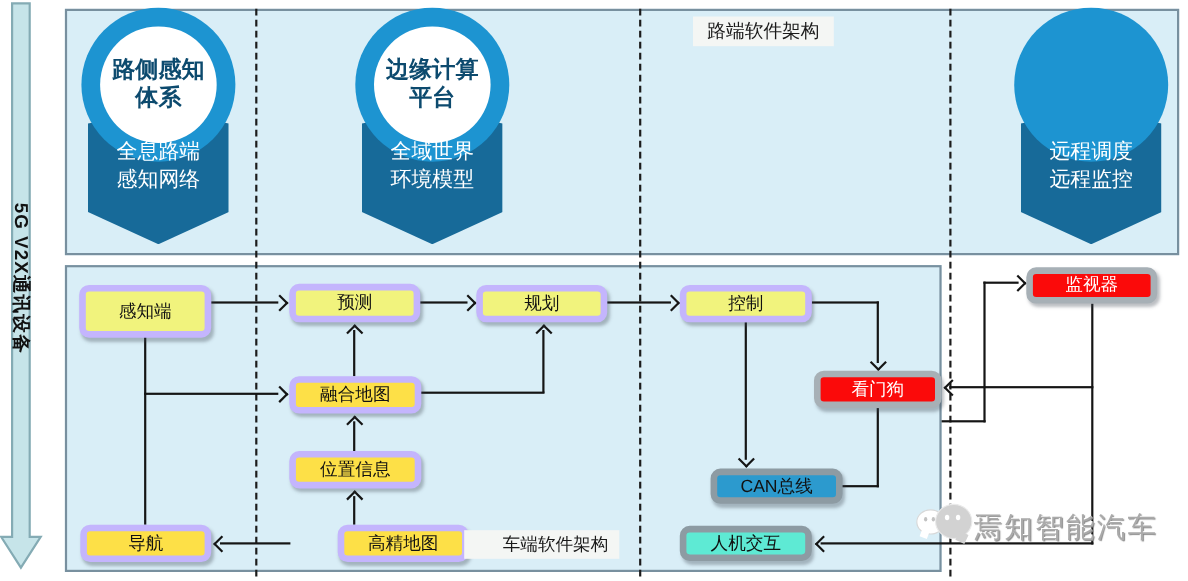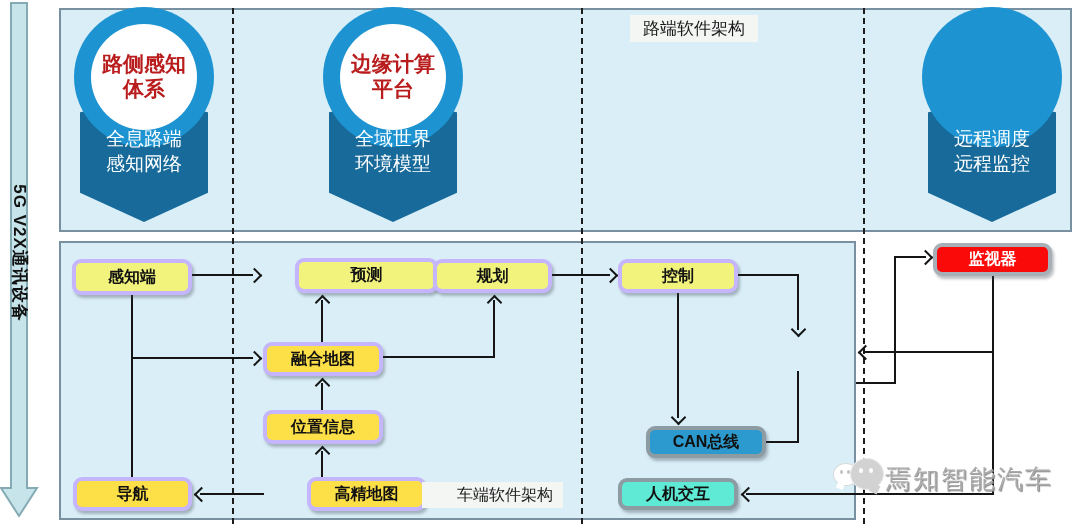--- a/index.html
+++ b/index.html
@@ -44,32 +44,31 @@
   .badge-circle {
     position:absolute; left:0; top:0; width:140px; height:140px;
     background:#1d94d1; border-radius:50%; z-index:2;
   }
   .badge-inner {
     position:absolute; left:17px; top:17px; width:106px; height:106px;
     background:#ffffff; border-radius:50%; z-index:3;
     display:flex; align-items:center; justify-content:center;
   }
   .badge-title {
-    font-size:21px; font-weight:bold; color:#b91c1c; line-height:1.18;
+    font-size:21px; font-weight:bold; color:#0c4a6e; line-height:1.18;
     text-align:center; white-space:pre-line;
   }
 
   
   .node {
     position:absolute; box-sizing:border-box; z-index:7;
-    border:4px solid #c4b5fd; border-radius:9px;
+    border:6px solid #c4b5fd; border-radius:9px;
     display:flex; align-items:center; justify-content:center;
     font-size:16px; color:#111;
     box-shadow:2px 3px 3px rgba(60,70,80,.35);
-    font-weight:bold;
   }
   .yellow { background:#f1f37d; }
   .green  { background:#fde047; }
   .red    { background:#fb0a0a; color:#fff; border-color:#a7b0b6; }
   .blue   { background:#2c9ace; border-color:#8d9ba3;margin-left:28px; }
   .purple { background:#5eead4; border-color:#8d9ba3; }
 
   
   .sec-label {
     position:absolute; z-index:8; background:#f4f6f4;
@@ -186,28 +185,29 @@
   <div class="ch u" style="left:489px; top:297px;"></div>
   <div class="ch r" style="left:420px; top:270px;"></div>
   <div class="ch r" style="left:605px; top:270px;"></div>
   <div class="ch d" style="left:793px; top:324px;"></div>
   <div class="ch d" style="left:673px; top:412px;"></div>
   <div class="ch l" style="left:743px; top:437px;"></div>
   <div class="ch l" style="left:860px; top:347px;"></div>
   <div class="ch l" style="left:743px; top:489px;"></div>
   <div class="ch r" style="left:920px; top:252px;"></div>
 
-  <div class="node yellow" style="left:72px;  top:259px; width:120px; height:36px;">感知端</div>
-  <div class="node yellow" style="left:263px; top:258px; width:143px; height:35px;margin-left:32px;">预测</div>
+  <div class="node yellow" style="left:72px;  top:259px; width:120px; height:48px;">感知端</div>
+  <div class="node yellow" style="left:263px; top:258px; width:119px; height:35px;">预测</div>
   <div class="node yellow" style="left:433px; top:259px; width:119px; height:34px;">规划</div>
   <div class="node yellow" style="left:618px; top:259px; width:120px; height:34px;">控制</div>
   <div class="node green" style="left:263px; top:342px; width:120px; height:34px;">融合地图</div>
   <div class="node green" style="left:263px; top:410px; width:120px; height:34px;">位置信息</div>
   <div class="node green" style="left:264px; top:477px; width:119px; height:34px;margin-left:43px;">高精地图</div>
   <div class="node green" style="left:73px;  top:477px; width:119px; height:34px;">导航</div>
+  <div class="node red" style="left:740px; top:337px; width:116px; height:34px;">看门狗</div>
   <div class="node blue" style="left:618px; top:426px; width:120px; height:32px;">CAN总线</div>
   <div class="node purple" style="left:618px; top:478px; width:120px; height:32px;">人机交互</div>
   <div class="node red" style="left:933px; top:243px; width:119px; height:33px;">监视器</div>
 
   <div class="watermark">
     <div class="wb-small">
       <span class="eye" style="left:6px;"></span>
       <span class="eye" style="left:13px;"></span>
     </div>
     <div class="wb-big">

